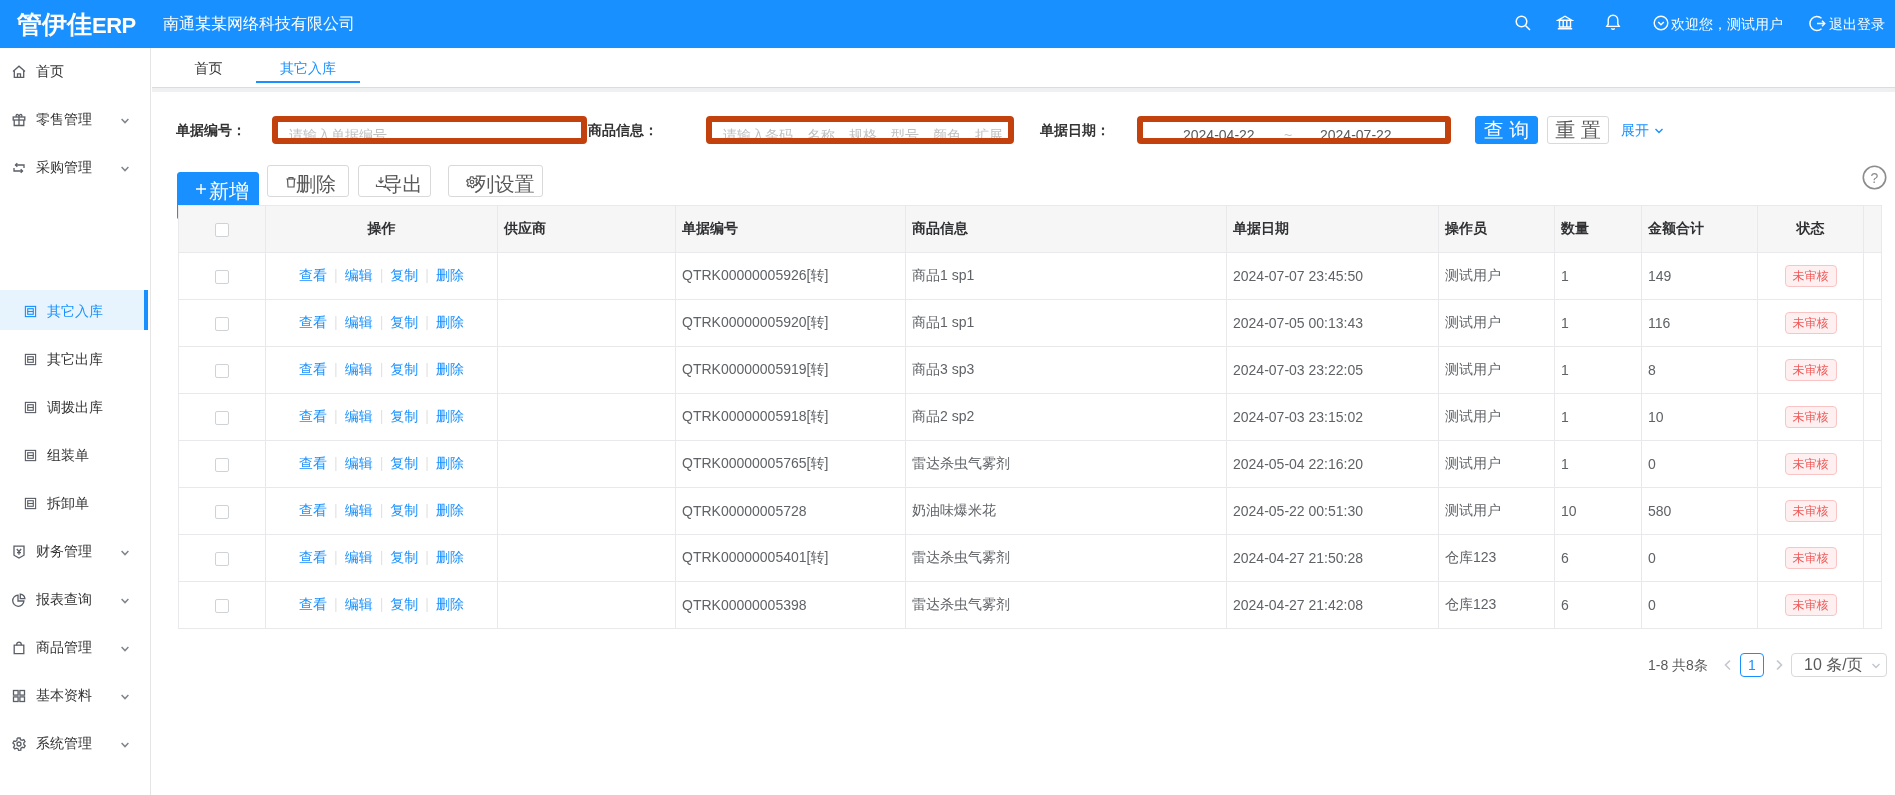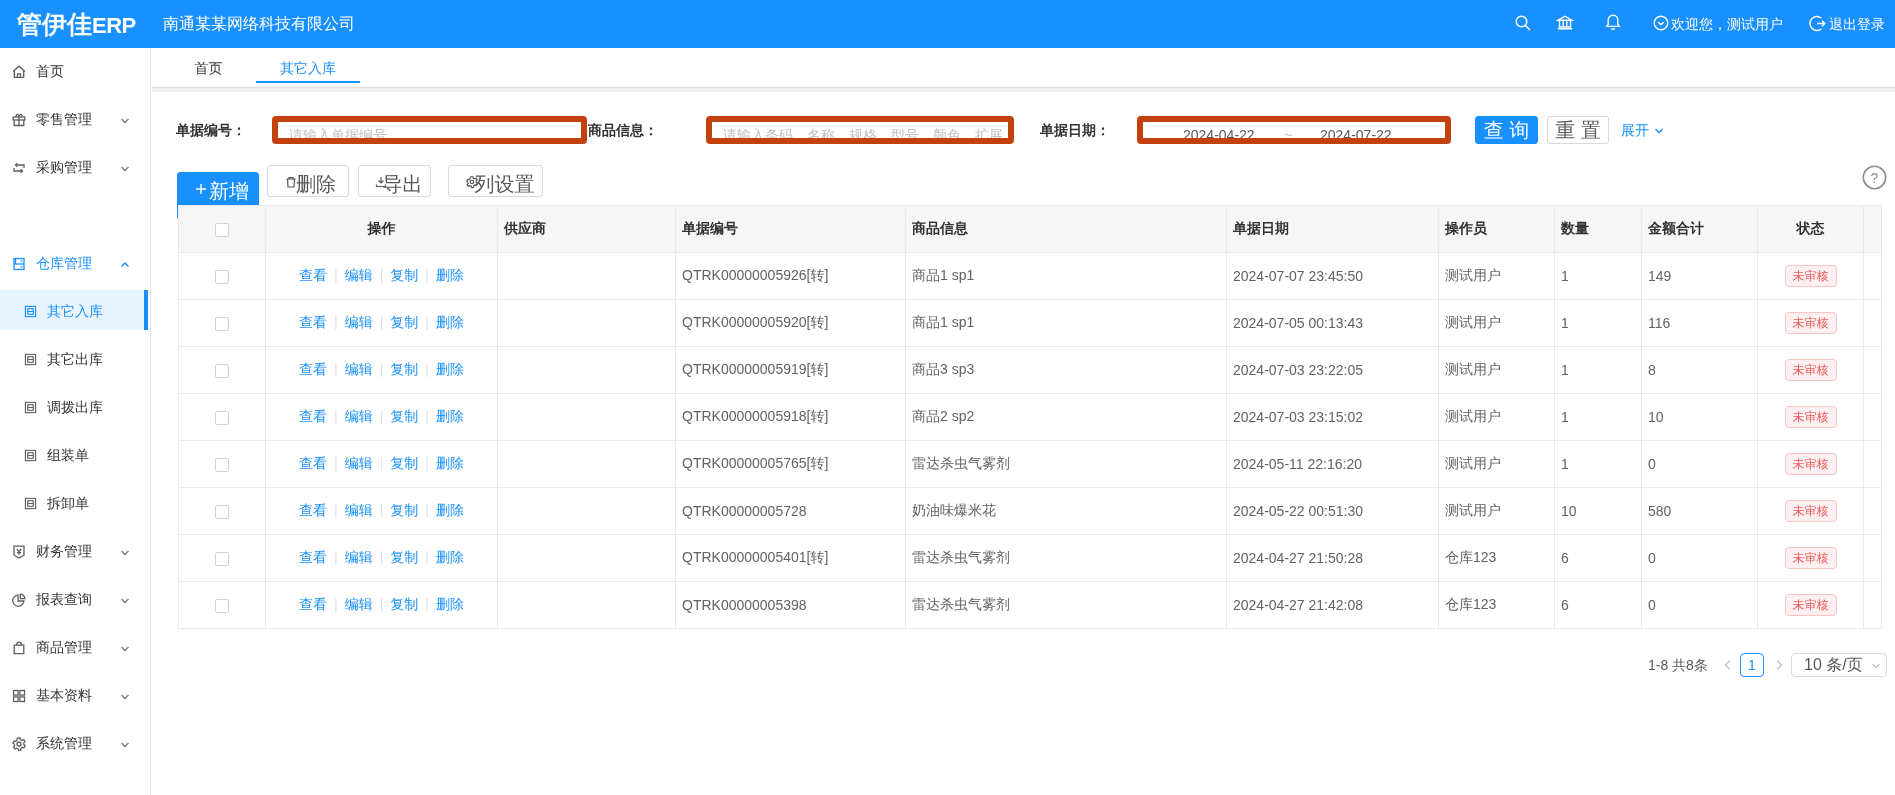--- a/index.html
+++ b/index.html
@@ -104,33 +104,20 @@
   <div class="mi" style="top:96px;">
     <svg class="ic" viewBox="0 0 16 16" fill="none" stroke="#5a5e66" stroke-width="1.3">
         <path d="M4.5 5 H13 V8"></path>
         <path d="M6.3 3.2 L4.5 5 L6.3 6.8"></path>
         <path d="M11.5 11 H3 V8"></path>
         <path d="M9.7 9.2 L11.5 11 L9.7 12.8"></path>
       </svg>
     <div class="txt">采购管理</div>
     <svg class="chev" viewBox="0 0 10 10" fill="none" stroke="#82868c" stroke-width="1.5">
         <path d="M1.6 3 L5 6.6 L8.4 3"></path>
-      </svg>
-  </div>
-  <div class="mi blue" style="top:192px;">
-    <svg class="ic" viewBox="0 0 16 16" fill="none" stroke="#1890ff" stroke-width="1.3">
-        <rect x="3" y="2.5" width="10" height="11"></rect>
-        <path d="M3 8 H13"></path>
-        <path d="M9.5 5.2 H11.5"></path>
-        <path d="M9.5 10.8 H11.5"></path>
-        <path d="M4.5 2.5 V8"></path>
-      </svg>
-    <div class="txt">仓库管理</div>
-    <svg class="chev" viewBox="0 0 10 10" fill="none" stroke="#1890ff" stroke-width="1.5">
-        <path d="M1.6 6.6 L5 3 L8.4 6.6"></path>
       </svg>
   </div>
   <div class="mi smi" style="top:240px;">
     <div class="selbg"></div>
       <div class="selbar"></div>
     <svg class="ic" viewBox="0 0 14 14" fill="none" stroke="#1890ff" stroke-width="1.2">
         <rect x="1.5" y="1.5" width="11" height="11"></rect>
         <rect x="4" y="4" width="6" height="6"></rect>
         <path d="M4 7 H10"></path>
       </svg>
@@ -349,21 +336,21 @@
       <td>10</td>
       <td style="text-align:center;"><span class="tag">未审核</span></td>
       <td style="padding:0;"></td>
     </tr>
     <tr>
       <td class="cc"><span class="cbx"></span></td>
       <td style="text-align:center; padding:0;"><span class="oplink">查看</span><span class="opsep">|</span><span class="oplink">编辑</span><span class="opsep">|</span><span class="oplink">复制</span><span class="opsep">|</span><span class="oplink">删除</span></td>
       <td></td>
       <td>QTRK00000005765[转]</td>
       <td>雷达杀虫气雾剂</td>
-      <td>2024-05-11 22:16:20</td>
+      <td>2024-05-04 22:16:20</td>
       <td>测试用户</td>
       <td>1</td>
       <td>0</td>
       <td style="text-align:center;"><span class="tag">未审核</span></td>
       <td style="padding:0;"></td>
     </tr>
     <tr>
       <td class="cc"><span class="cbx"></span></td>
       <td style="text-align:center; padding:0;"><span class="oplink">查看</span><span class="opsep">|</span><span class="oplink">编辑</span><span class="opsep">|</span><span class="oplink">复制</span><span class="opsep">|</span><span class="oplink">删除</span></td>
       <td></td>

